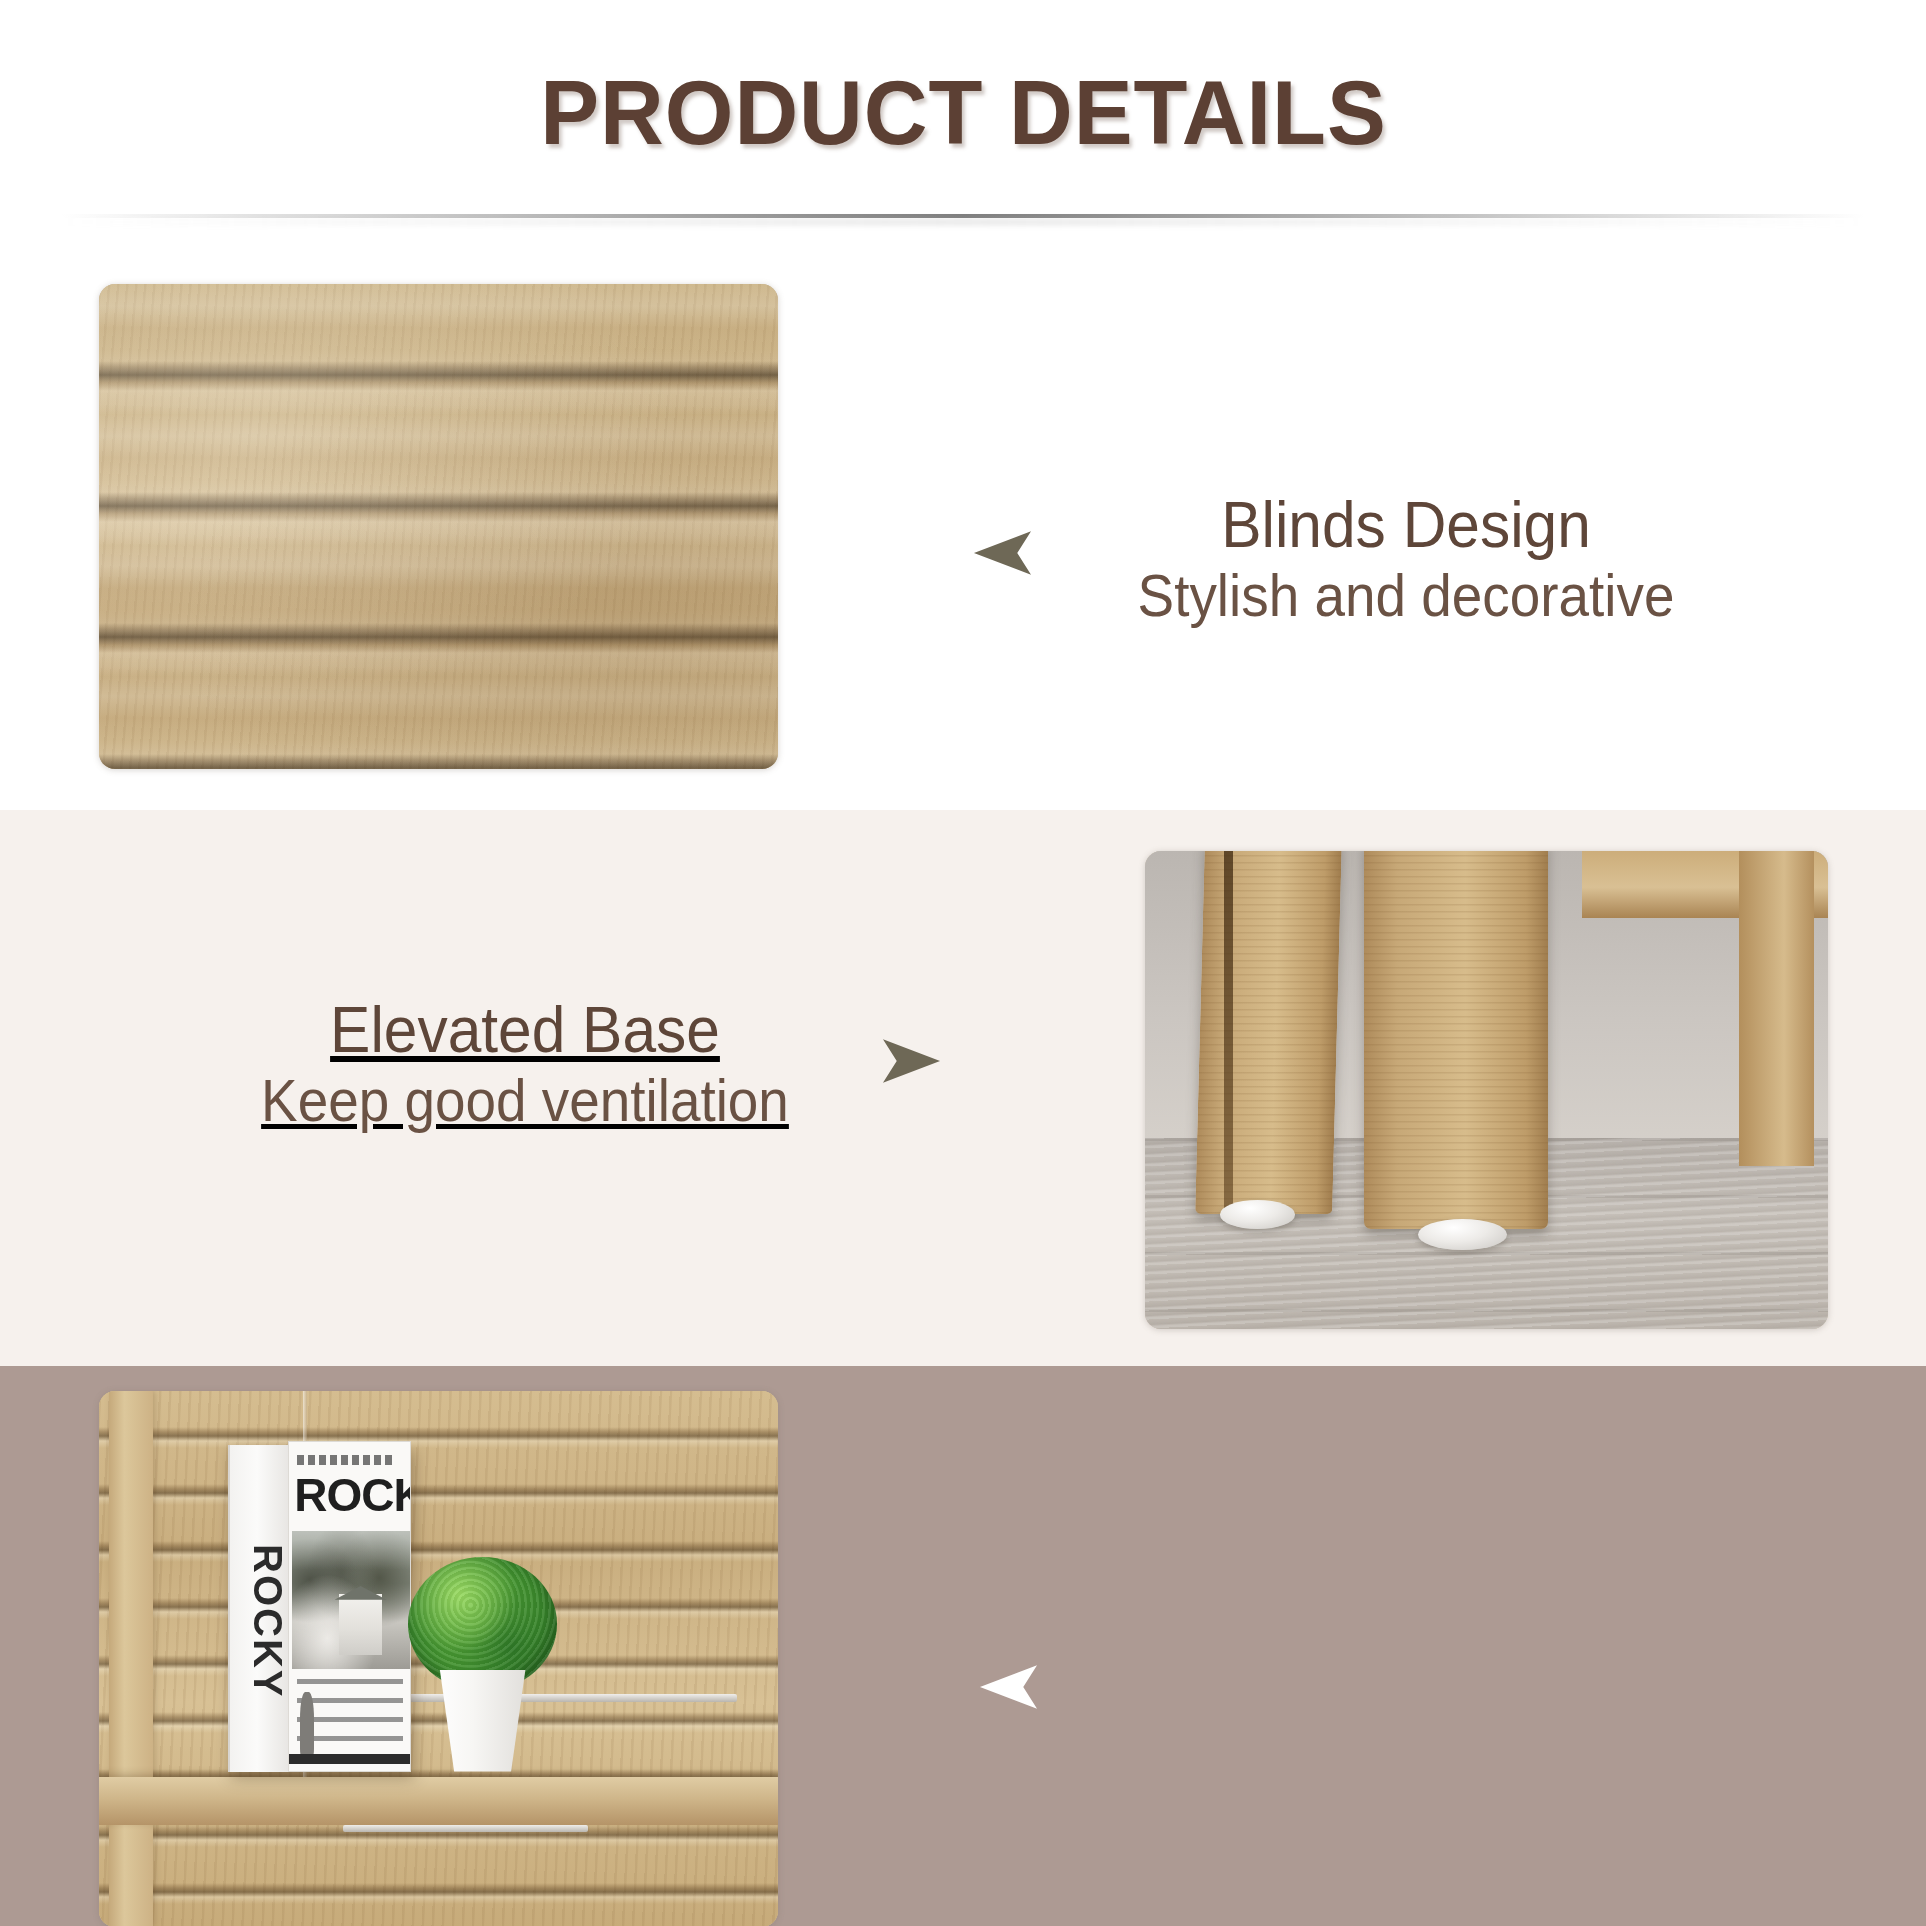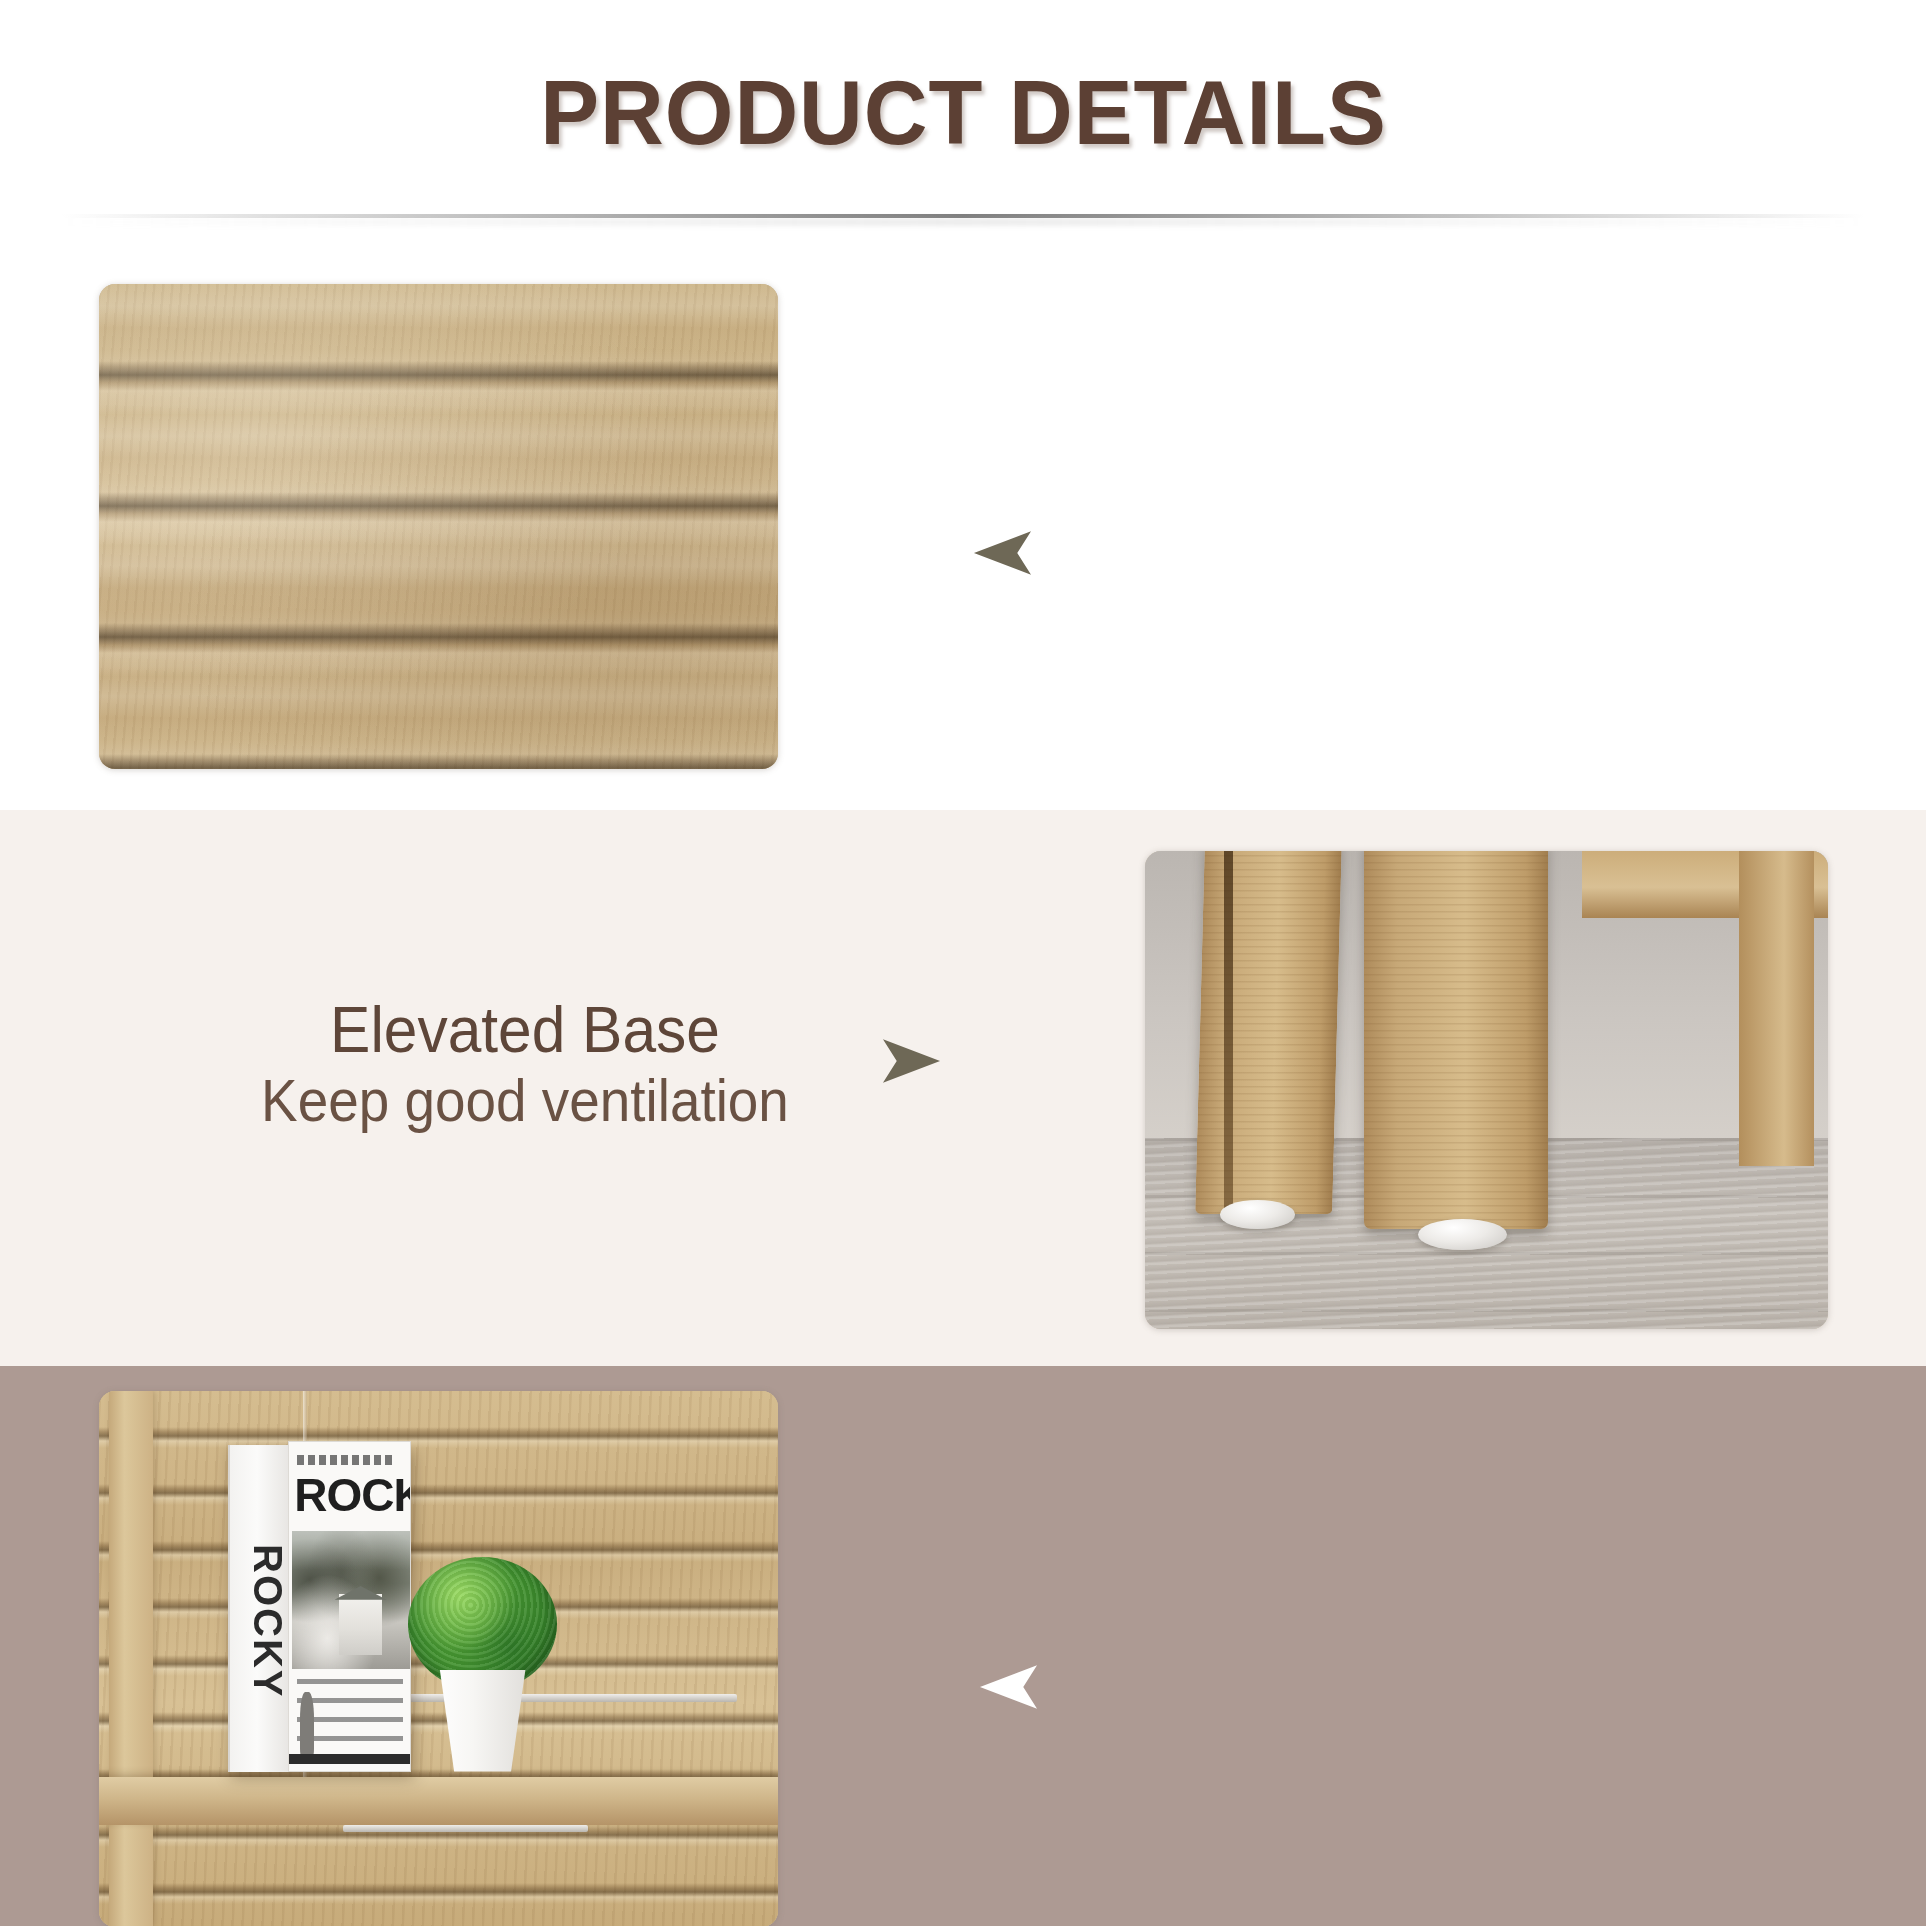--- a/index.html
+++ b/index.html
@@ -355,21 +355,21 @@
     white-space: nowrap;
     font-stretch: condensed;
     transform: scaleX(0.93);
   }
   .caption.light .title,
   .caption.light .subtitle {
     color: #FFFFFF;
   }
 
   .cap-1 { left: 1010px; top: 487px; width: 792px; }
-  .cap-2 { left: 129px;  top: 992px; width: 792px; }
+  .cap-2 { left: 129px;  top: 992px; width: 792px; text-decoration: underline; }
   .cap-3 { left: 1000px; top: 1610px; width: 812px; }
 
   
   .arrow {
     position: absolute;
     width: 61px;
     height: 48px;
   }
   .arrow svg { display: block; width: 100%; height: 100%; }
   .arrow-1 { left: 972px; top: 529px; }
@@ -393,20 +393,24 @@
   <div class="photo photo-1">
     <div class="slats"></div>
   </div>
 
   <div class="arrow arrow-1">
     <svg viewBox="0 0 62 48" xmlns="http://www.w3.org/2000/svg">
       <path d="M2 24 L60 2 L46 24 L60 46 Z" fill="#6E6856"></path>
     </svg>
   </div>
 
+  <div class="caption cap-1">
+    <div class="title">Blinds Design</div>
+    <div class="subtitle">Stylish and decorative</div>
+  </div>
 
   <div class="caption cap-2">
     <div class="title">Elevated Base</div>
     <div class="subtitle">Keep good ventilation</div>
   </div>
 
   <div class="arrow arrow-2">
     <svg viewBox="0 0 62 48" xmlns="http://www.w3.org/2000/svg">
       <path d="M60 24 L2 2 L16 24 L2 46 Z" fill="#6E6856"></path>
     </svg>

